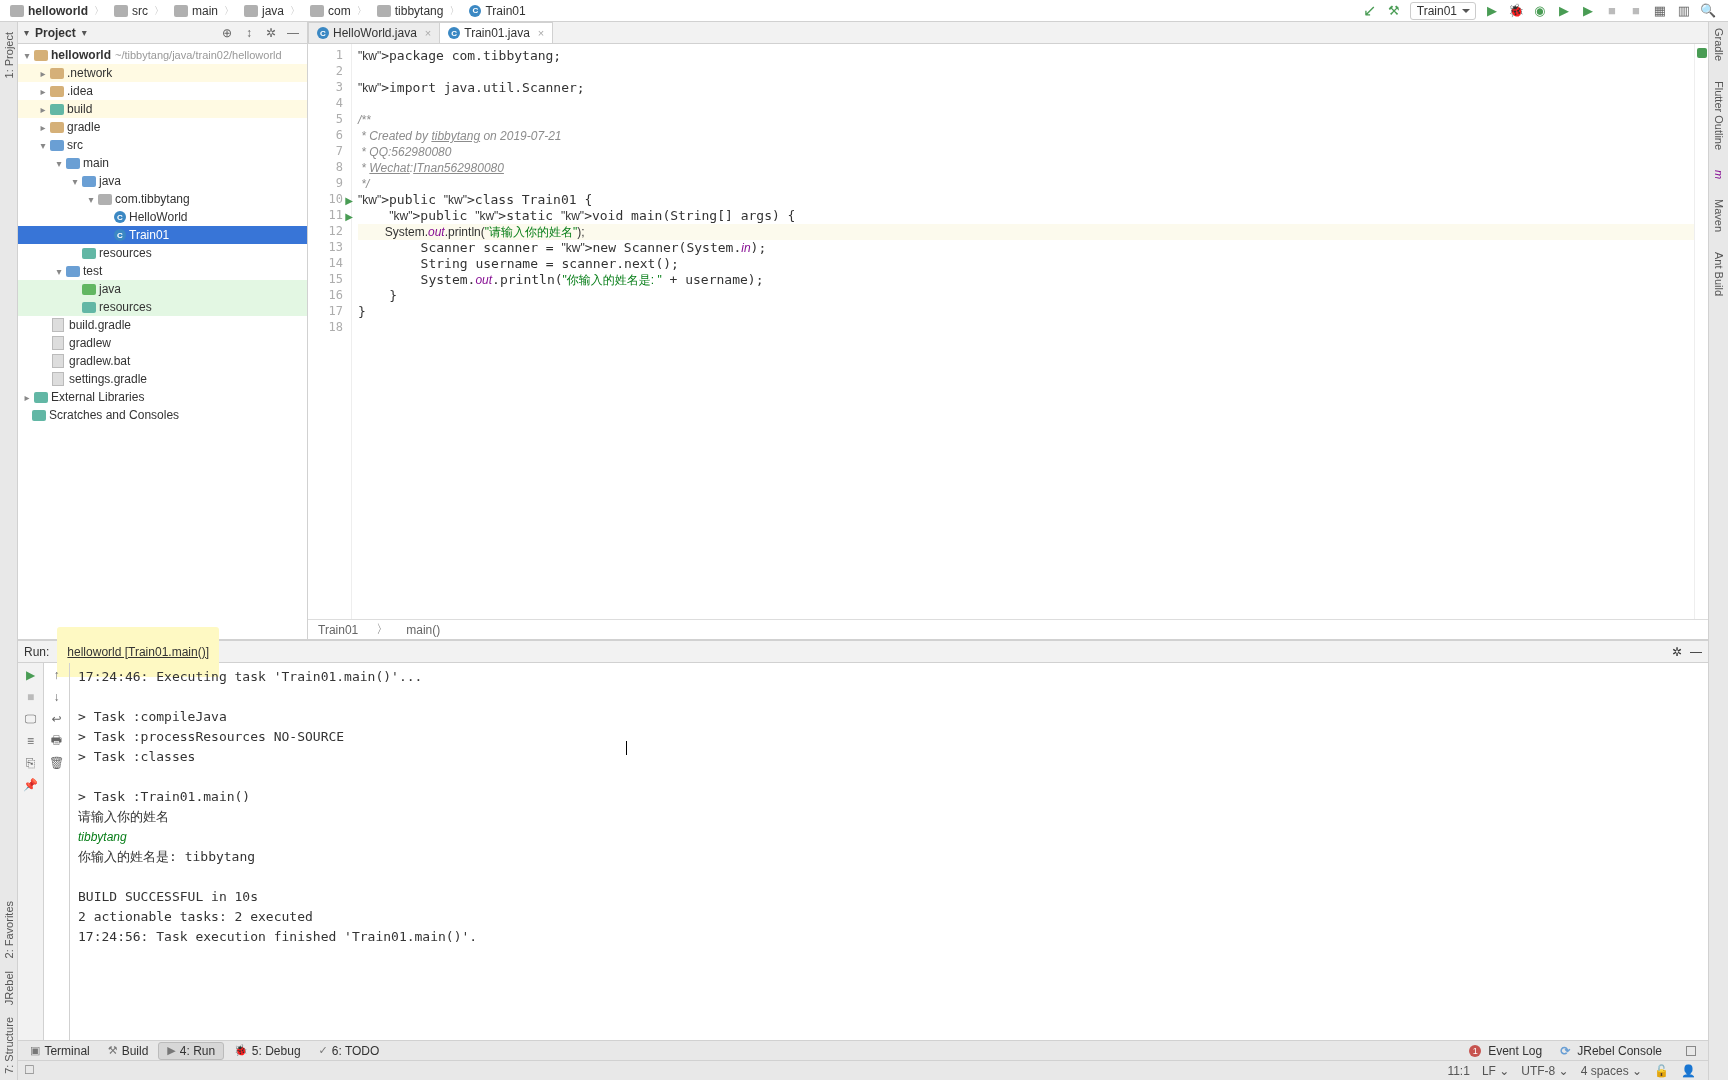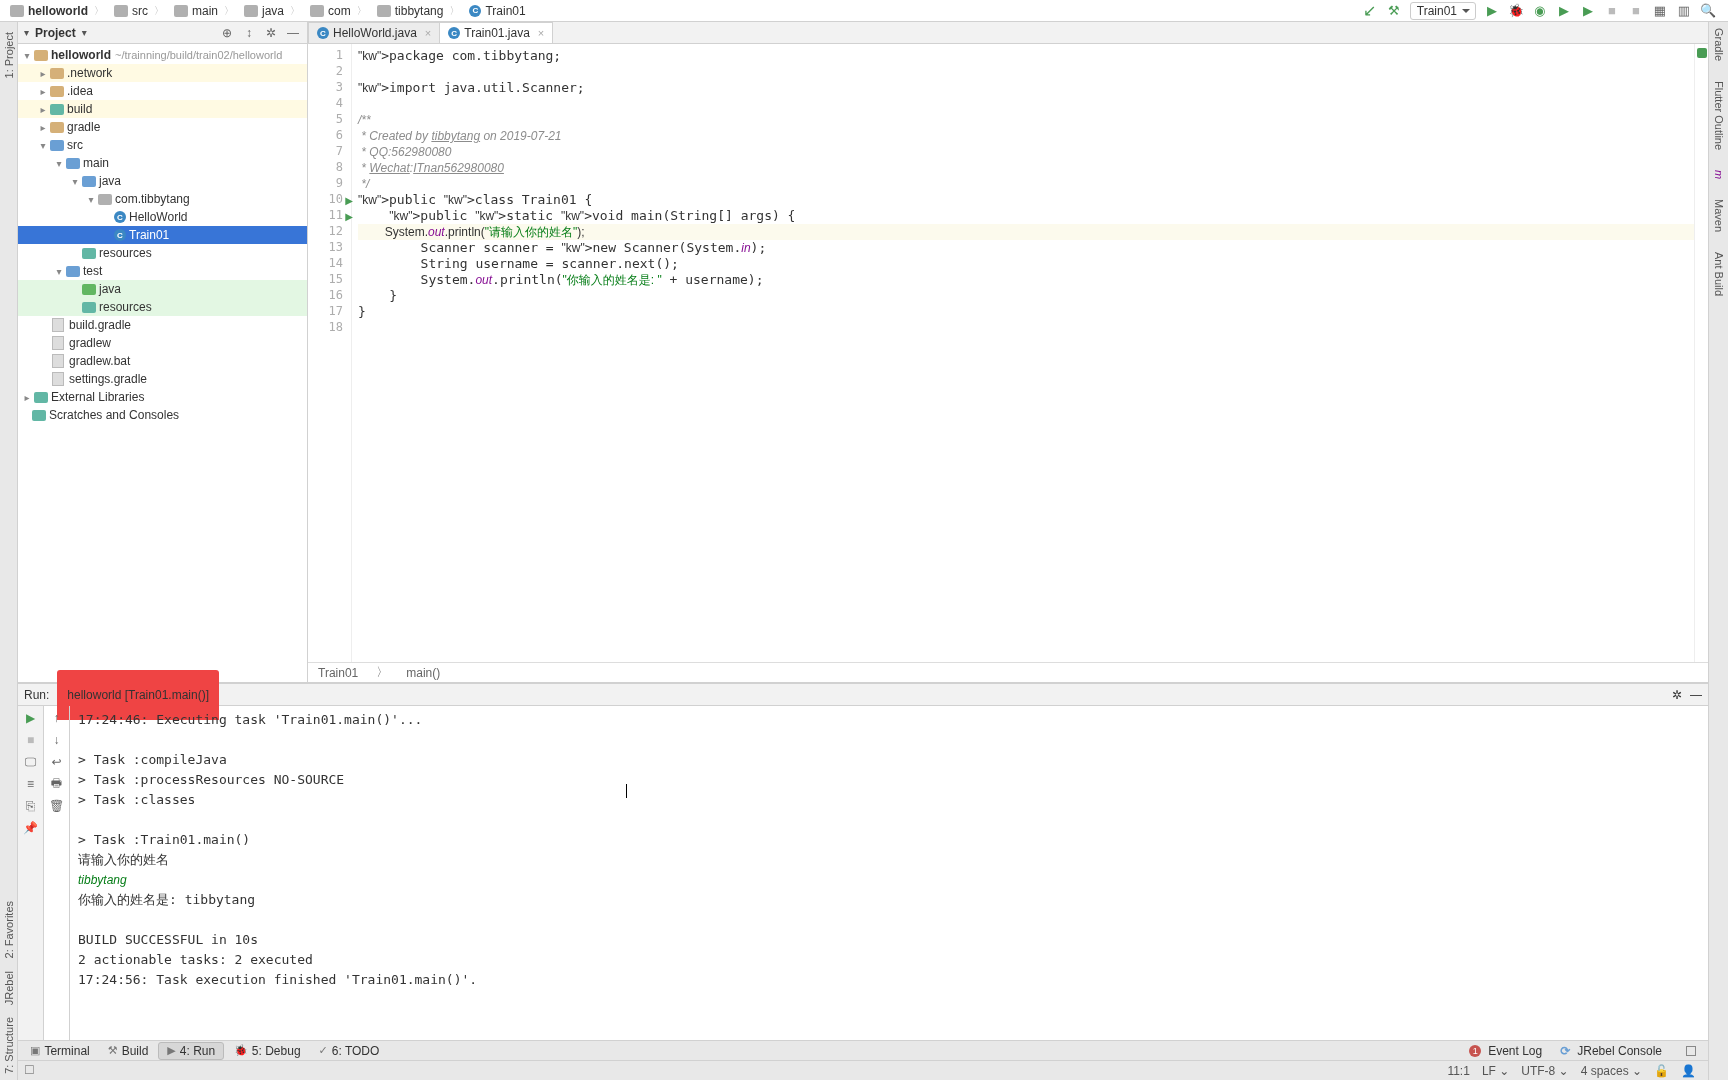--- a/index.html
+++ b/index.html
@@ -70,24 +70,24 @@
 .code { flex:1; padding:4px 0 0 6px; font-family:Menlo,Consolas,monospace; font-size:13px; line-height:16px; white-space:pre; overflow:hidden; }
 .str { color:#067d17; }
 .cm { color:#8c8c8c; font-style:italic; }
 .fld { color:#871094; font-style:italic; }
 .under { text-decoration:underline; }
 .current-line { background:#fcfaed; display:block; }
 .right-marks { width:14px; background:#fff; border-left:1px solid #eee; }
 .right-marks .ok { width:10px; height:10px; background:#499c54; margin:4px auto; border-radius:2px; }
 .editor-status { height:20px; border-top:1px solid #ddd; padding:0 10px; display:flex; align-items:center; font-size:11px; color:#666; gap:18px; }
 
-.run-pane { height:357px; display:flex; flex-direction:column; border-top:1px solid #d1d1d1; background:#fff; }
+.run-pane { height:400px; display:flex; flex-direction:column; border-top:1px solid #d1d1d1; background:#fff; }
 .run-header { height:22px; background:#f2f2f2; border-bottom:1px solid #d1d1d1; display:flex; align-items:center; padding:0 6px; gap:8px; }
 .run-header .lbl { font-weight:normal; }
-.run-tab { background:#ef4444; padding:18px 10px; border-radius:3px 3px 0 0; }
+.run-tab { background:#fef9c3; padding:18px 10px; border-radius:3px 3px 0 0;text-decoration:underline; }
 .run-header .spacer { flex:1; }
 .run-body { flex:1; display:flex; }
 .run-toolbar { width:26px; background:#f2f2f2; border-right:1px solid #d1d1d1; display:flex; flex-direction:column; align-items:center; padding-top:4px; gap:6px; }
 .run-toolbar div { width:16px; height:16px; display:flex; align-items:center; justify-content:center; color:#666; cursor:pointer; }
 .run-toolbar .rplay { color:#499c54; }
 .run-toolbar-2 { width:26px; border-right:1px solid #d1d1d1; display:flex; flex-direction:column; align-items:center; padding-top:4px; gap:6px; }
 .run-toolbar-2 div { width:16px; height:16px; display:flex; align-items:center; justify-content:center; color:#666; cursor:pointer; }
 .console { flex:1; font-family:Menlo,Consolas,monospace; font-size:13px; line-height:20px; white-space:pre; padding:4px 8px; position:relative; }
 .console .user-input { color:#067d17; font-style:italic; }
 .text-cursor { position:absolute; left:556px; top:78px; width:1px; height:14px; background:#000; }
@@ -185,21 +185,21 @@
           <span class="hicon">⊕</span>
           <span class="hicon">↕</span>
           <span class="hicon">✲</span>
           <span class="hicon">—</span>
         </div>
         <div class="tree">
           <div class="tree-row" style="padding-left:2px">
               <span class="tw">▾</span>
               <span class="tree-ico folder"></span>
               <b>helloworld</b>
-              <span class="tree-path">~/trainning/build/train02/helloworld</span>
+              <span class="tree-path">~/tibbytang/java/train02/helloworld</span>
             </div>
           <div class="tree-row yellow" style="padding-left:18px">
               <span class="tw">▸</span>
               <span class="tree-ico folder"></span>
               <span>.network</span>
             </div>
           <div class="tree-row" style="padding-left:18px">
               <span class="tw">▸</span>
               <span class="tree-ico folder"></span>
               <span>.idea</span>

